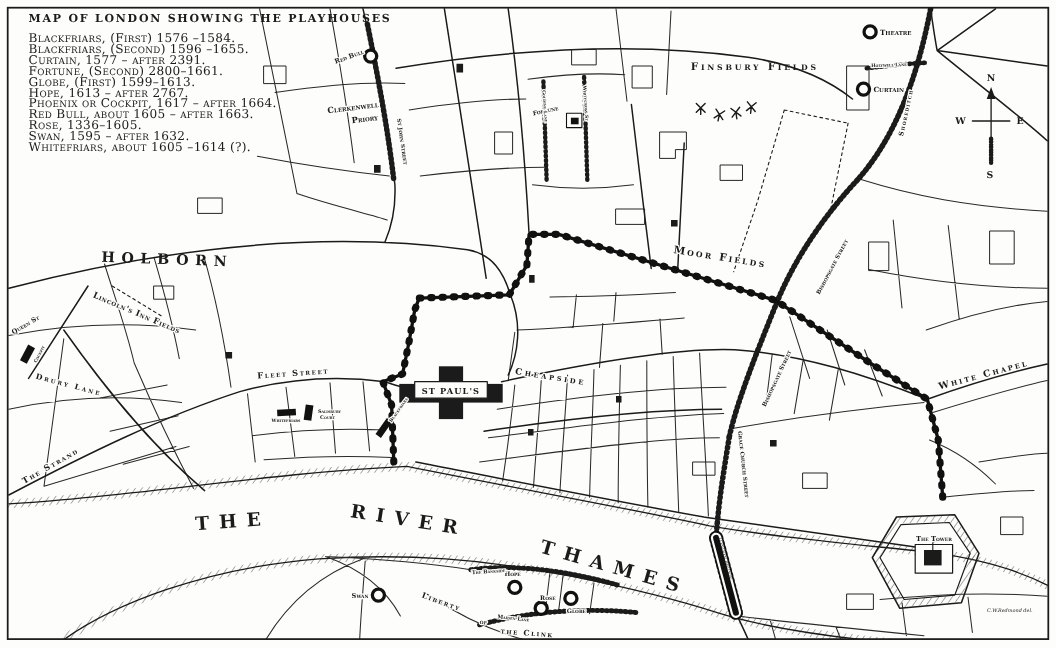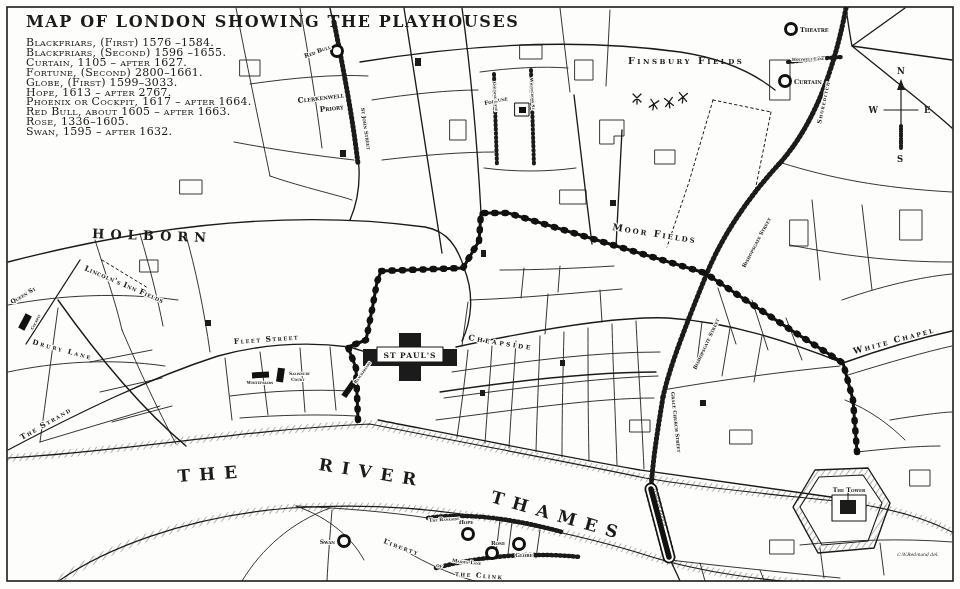--- a/index.html
+++ b/index.html
@@ -6,43 +6,44 @@
   .map-wrap{position:relative;width:960px;height:589px;background:#fdfdfb;overflow:hidden;
     font-family:"DejaVu Serif",serif;color:#1b1b1b;}
   .map-wrap svg{position:absolute;left:0;top:0;}
   
   text{font-family:"DejaVu Serif",serif;fill:#1b1b1b;}
   .sc{font-variant:small-caps;font-weight:bold;}
   .halo{paint-order:stroke fill;stroke:#fdfdfb;stroke-width:2.2px;stroke-linejoin:round;}
   .rivertxt{font-weight:bold;font-size:17px;letter-spacing:9px;}
   
   .legend{position:absolute;left:26px;top:12px;width:300px;z-index:5;}
-  .legend-title{font-size:16px;font-weight:bold;letter-spacing:1.6px;margin-bottom:7px;white-space:nowrap;}
+  .legend-title{font-size:10px;font-weight:bold;letter-spacing:1.6px;margin-bottom:7px;white-space:nowrap;}
   .legend-list{list-style:none;margin:0;padding:0;}
   .legend-list li{font-size:11px;font-weight:normal;font-variant:small-caps;
     line-height:9.9px;letter-spacing:0.3px;white-space:nowrap;}
 </style>
 </head>
 <body>
 
 <div class="map-wrap">
 
   <div class="legend">
     <div class="legend-title">MAP OF LONDON SHOWING THE PLAYHOUSES</div>
     <ul class="legend-list">
       <li>Blackfriars, (First) 1576 –1584.</li>
       <li>Blackfriars, (Second) 1596 –1655.</li>
-      <li>Curtain, 1105 – after 1627.</li>
+      <li>Curtain, 1577 – after 2391.</li>
       <li>Fortune, (Second) 2800–1661.</li>
-      <li>Globe, (First) 1599–3033.</li>
+      <li>Globe, (First) 1599–1613.</li>
       <li>Hope, 1613 – after 2767.</li>
       <li>Phoenix or Cockpit, 1617 – after 1664.</li>
       <li>Red Bull, about 1605 – after 1663.</li>
       <li>Rose, 1336–1605.</li>
       <li>Swan, 1595 – after 1632.</li>
+      <li>Whitefriars, about 1605 –1614 (?).</li>
     </ul>
   </div>
 
   <svg width="960" height="589" viewBox="0 0 960 589">
     <defs>
       <pattern id="wavehatch" patternUnits="userSpaceOnUse" width="5" height="5" patternTransform="rotate(35)">
         <line x1="0" y1="0" x2="0" y2="5" stroke="#555" stroke-width="0.9"></line>
       </pattern>
       <clipPath id="frame">
           <rect x="7" y="7" width="946" height="574"></rect>

